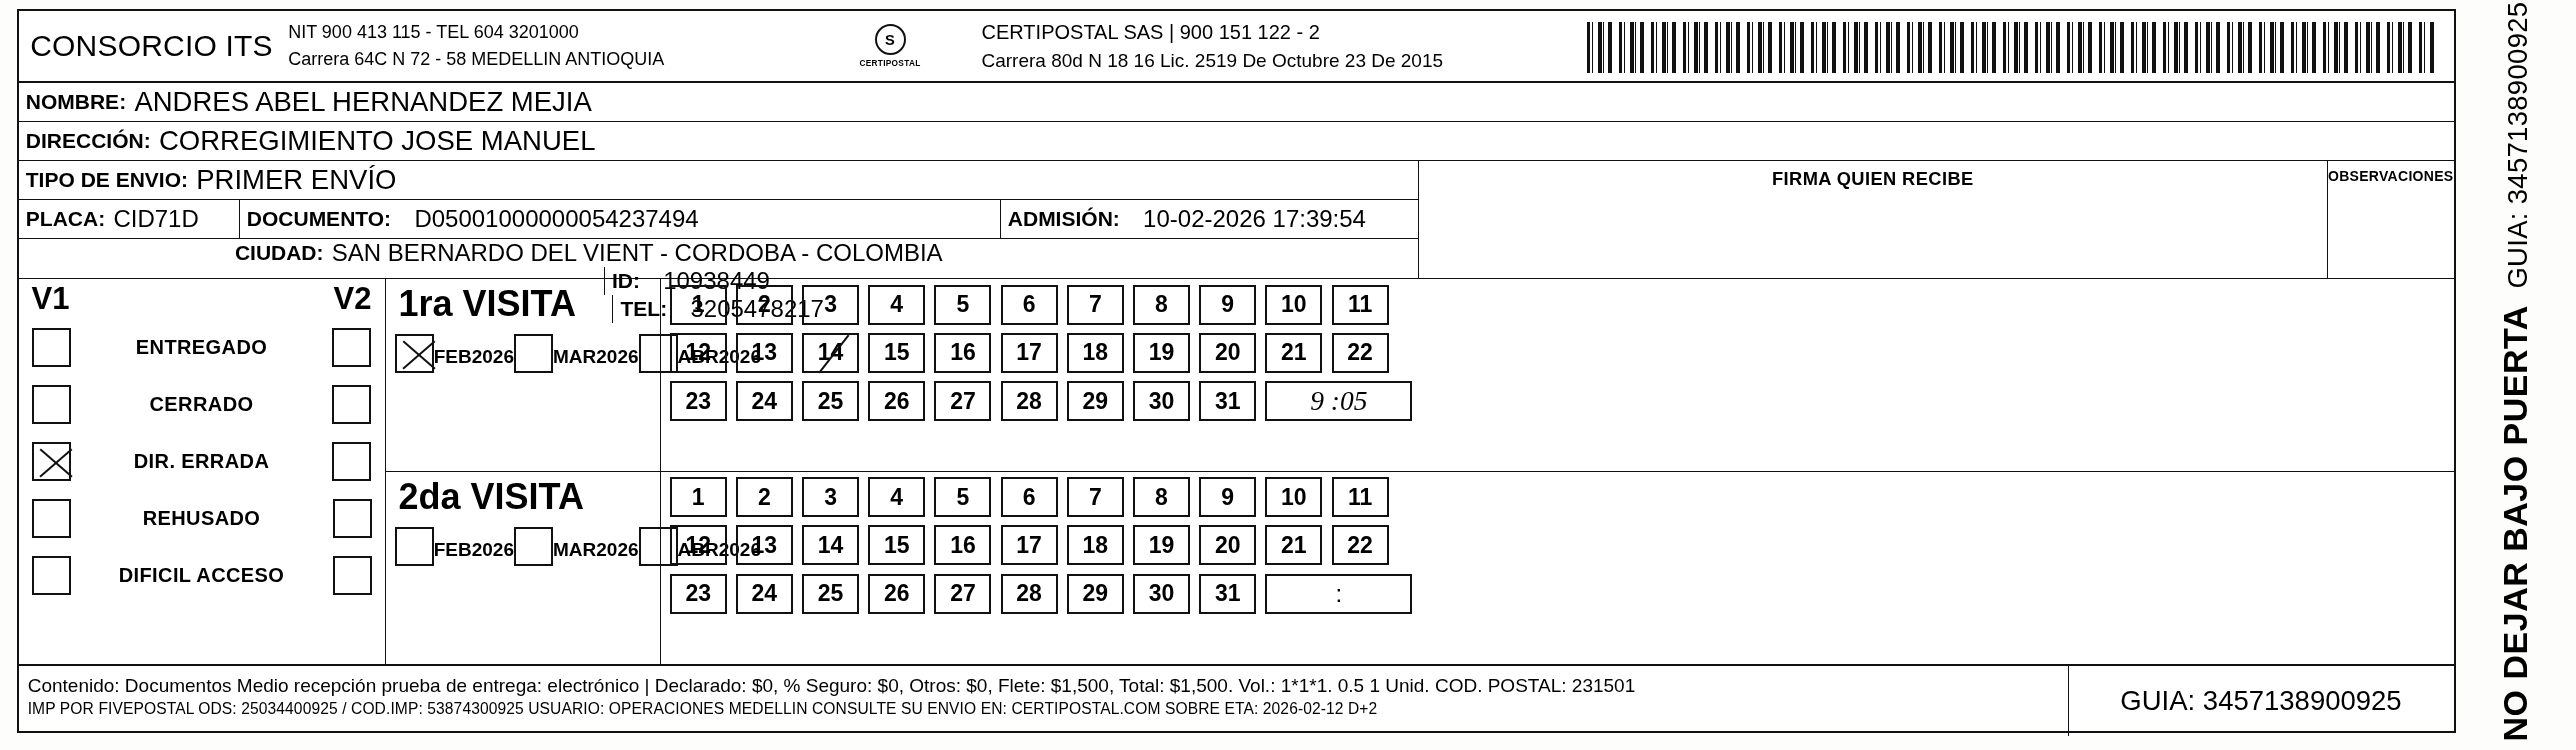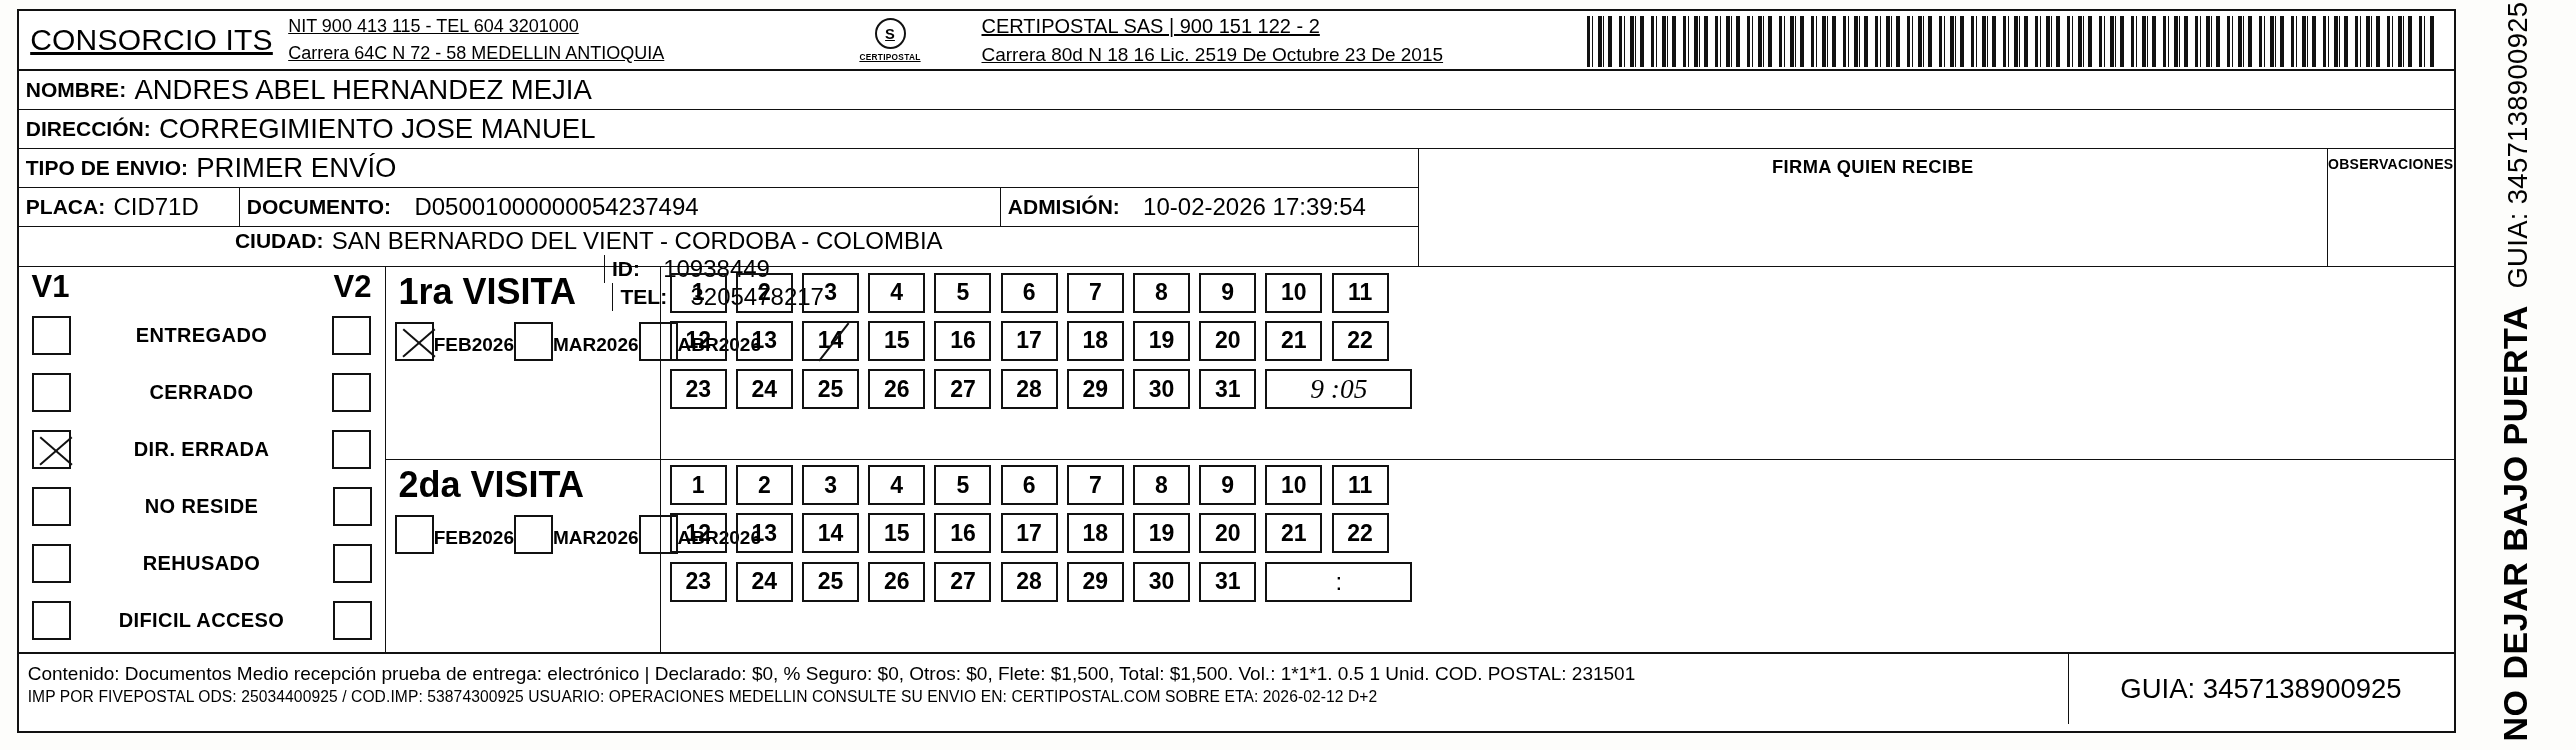--- a/index.html
+++ b/index.html
@@ -21,23 +21,22 @@
     top: 9.2px;
     width: 2439px;
     height: 724px;
     border: 2.8px solid #111;
     background: #fff;
   }
   
   .hdr {
     display: flex;
     align-items: stretch;
-    height: 60px;
+    height: 72px;
     border-bottom: 2.8px solid #111;
-    text-decoration: underline;
   }
   .hdr-co {
     width: 266px;
     display: flex; align-items: center; justify-content: center;
     font-size: 30px; letter-spacing: 0.2px;
     white-space: nowrap;
   }
   .hdr-nit {
     width: 514px;
     display: flex; flex-direction: column; justify-content: center;
@@ -313,25 +312,20 @@
           <span class="box"></span>
         </div>
         <div class="chk-row">
           <span class="box"></span>
           <span class="chk-label">CERRADO</span>
           <span class="box"></span>
         </div>
         <div class="chk-row">
           <span class="box x"></span>
           <span class="chk-label">DIR. ERRADA</span>
-          <span class="box"></span>
-        </div>
-        <div class="chk-row">
-          <span class="box"></span>
-          <span class="chk-label">NO RESIDE</span>
           <span class="box"></span>
         </div>
         <div class="chk-row">
           <span class="box"></span>
           <span class="chk-label">REHUSADO</span>
           <span class="box"></span>
         </div>
         <div class="chk-row">
           <span class="box"></span>
           <span class="chk-label">DIFICIL ACCESO</span>

